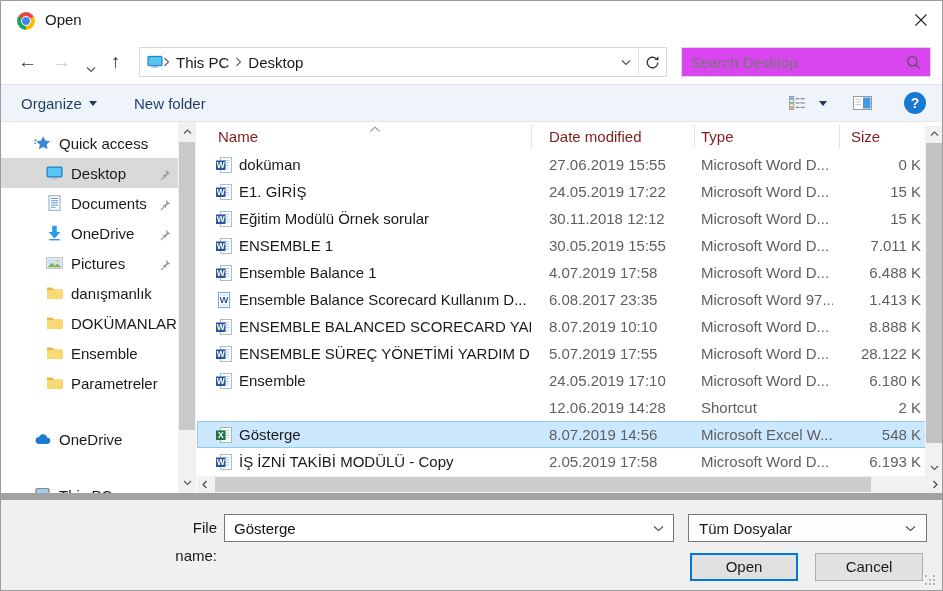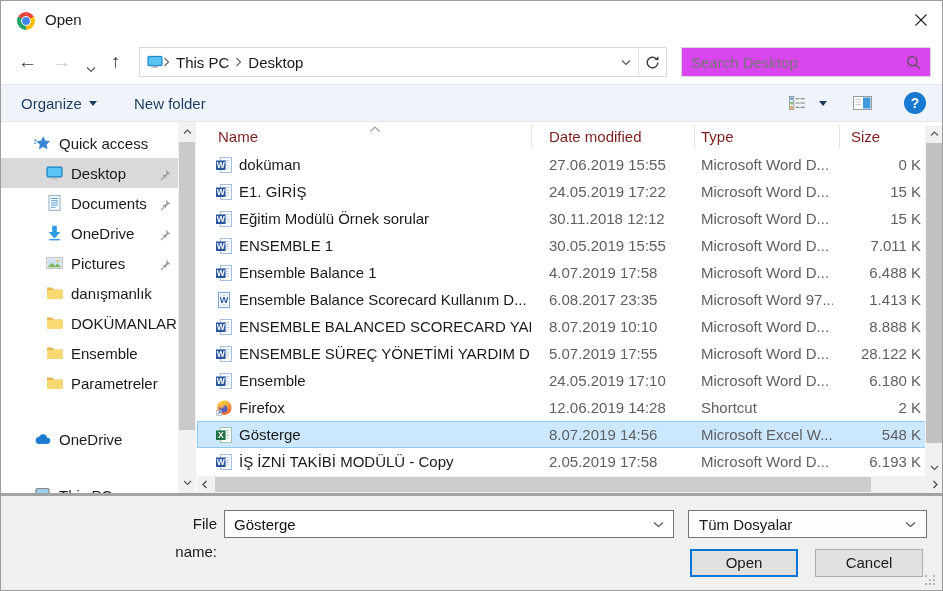--- a/index.html
+++ b/index.html
@@ -78,21 +78,21 @@
   .c-type{position:absolute;left:504px;line-height:27px;color:#5f5f5f;white-space:nowrap;width:132px;overflow:hidden;}
   .c-size{position:absolute;left:604px;line-height:27px;color:#5f5f5f;width:120px;text-align:right;white-space:nowrap;}
   
   .v-scroll{position:absolute;left:924px;top:4px;width:18px;height:350px;background:#f1f1f1;}
   .v-scroll .thumb{position:absolute;left:1px;top:17px;width:16px;height:300px;background:#c2c2c2;}
   .v-arrow{position:absolute;left:0;width:18px;height:16px;display:flex;align-items:center;justify-content:center;}
   .h-scroll{position:absolute;left:196px;top:354px;width:746px;height:17px;background:#f1f1f1;}
   .h-scroll .thumb{position:absolute;left:18px;top:1px;width:656px;height:15px;background:#cdcdcd;}
   .h-arrow{position:absolute;top:0;width:16px;height:17px;display:flex;align-items:center;justify-content:center;}
   
-  .footer{position:absolute;left:0;top:492px;width:100%;height:99px;background:#f0f0f0;border-top:3px solid #a3a3a3;box-sizing:border-box;}
+  .footer{position:absolute;left:0;top:492px;width:100%;height:99px;background:#f0f0f0;border-top:7px solid #a3a3a3;box-sizing:border-box;}
   .fn-label{position:absolute;left:146px;top:14px;width:70px;height:28px;line-height:28px;text-align:right;}
   .fn-input{position:absolute;left:223px;top:14px;width:450px;height:28px;border:1px solid #767676;background:#fff;
     box-sizing:border-box;display:flex;align-items:center;}
   .fn-input input{flex:1;border:none;outline:none;padding:0 9px;font:15px "Liberation Sans",sans-serif;color:#111;background:transparent;}
   .fn-input .icn{margin-right:9px;}
   .ft-select{position:absolute;left:687px;top:14px;width:239px;height:28px;border:1px solid #767676;background:#fdfdfd;
     box-sizing:border-box;display:flex;align-items:center;justify-content:space-between;padding:0 10px;cursor:default;}
   .btn{position:absolute;top:53px;width:108px;height:28px;background:#e1e1e1;text-align:center;line-height:26px;
     box-sizing:border-box;cursor:pointer;}
   .btn-open{left:689px;border:2px solid #0078d7;line-height:24px;}
@@ -567,39 +567,20 @@
                   <text x="4.8" y="11" font-size="8.5" font-weight="bold" fill="#fff" text-anchor="middle" font-family="Liberation Sans, sans-serif">W</text>
                 </svg>
               </span>
               <span class="txt">Ensemble</span>
             </span>
             <span class="c-date">24.05.2019 17:10</span>
             <span class="c-type">Microsoft Word D...</span>
             <span class="c-size">6.180 K</span>
           </div>
           <div class="frow">
-            <span class="c-name">
-              <span class="icn">
-                <svg width="16" height="16" viewBox="0 0 16 16">
-                  <defs>
-                    <radialGradient id="fxg" cx="0.4" cy="0.25" r="0.95">
-                      <stop offset="0" stop-color="#ffe226"></stop>
-                      <stop offset="0.5" stop-color="#ff9640"></stop>
-                      <stop offset="1" stop-color="#e3350d"></stop>
-                    </radialGradient>
-                  </defs>
-                  <circle cx="8.3" cy="7.7" r="7.2" fill="url(#fxg)"></circle>
-                  <circle cx="7.5" cy="8.7" r="3.9" fill="#4558c9" opacity="0.9"></circle>
-                  <path d="M3.2 5C4.8 3 7.4 2.6 9.4 3.6L6.8 4.7 9.3 6.2 5.2 8.8z" fill="#ffb84d" opacity="0.85"></path>
-                  <rect x="0.7" y="10.3" width="5" height="5" fill="#fff" stroke="#9a9a9a" stroke-width="0.6"></rect>
-                  <path d="M1.9 14.2l2.5-2.5M2.6 11.6h1.8v1.8" stroke="#2f6fd6" stroke-width="0.9" fill="none"></path>
-                </svg>
-              </span>
-              <span class="txt">Firefox</span>
-            </span>
             <span class="c-date">12.06.2019 14:28</span>
             <span class="c-type">Shortcut</span>
             <span class="c-size">2 K</span>
           </div>
           <div class="frow sel">
             <span class="c-name">
               <span class="icn">
                 <svg width="16" height="16" viewBox="0 0 16 16">
                   <rect x="4.5" y="0.5" width="11" height="15" fill="#fff" stroke="#9cc3a9"></rect>
                   <g stroke="#b4d6bf" stroke-width="1">

